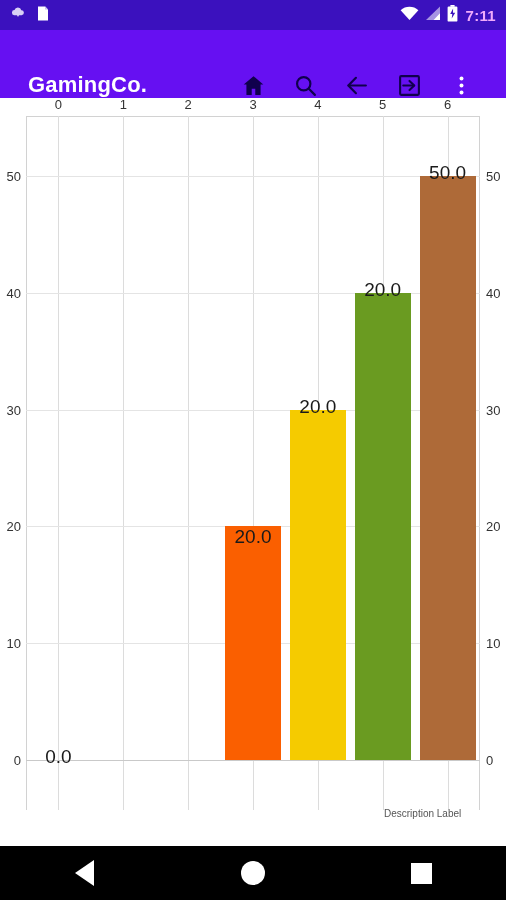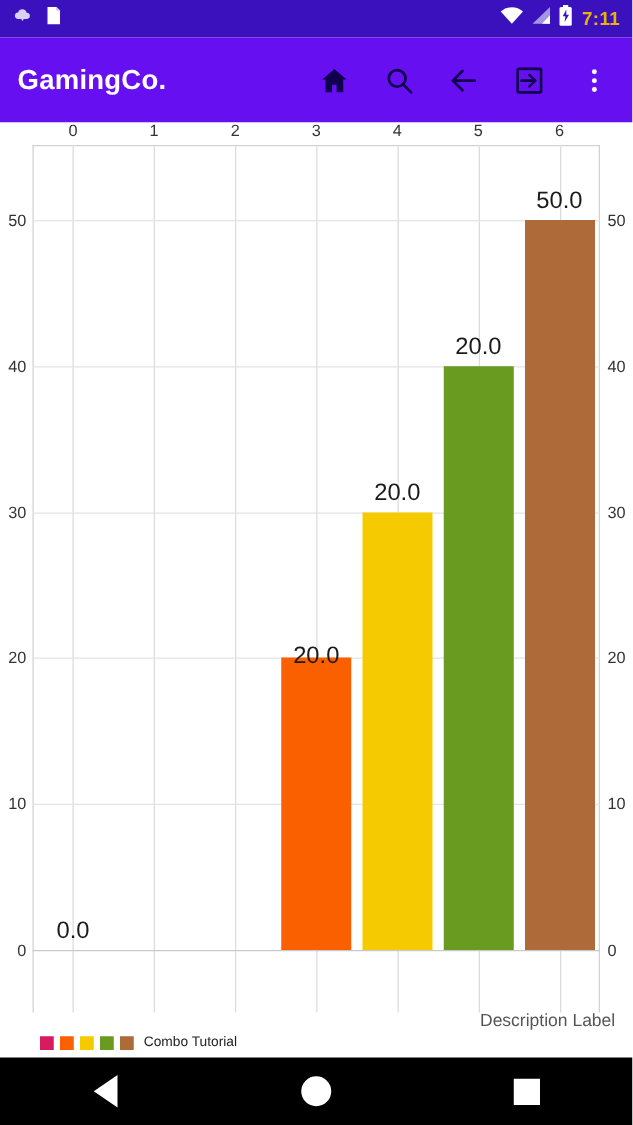--- a/index.html
+++ b/index.html
@@ -14,31 +14,31 @@
   
   .statusbar {
     position:absolute; top:0; left:0; width:506px; height:30px;
     background:#3B11BE;
     display:flex; align-items:center;
     padding:0 10px;
   }
   .sb-left { display:flex; align-items:center; gap:10px; }
   .sb-right { margin-left:auto; display:flex; align-items:center; gap:6px; }
   .sb-time {
-    color:#eab308; font-size:15px; font-weight:bold;
+    color:#f0abfc; font-size:15px; font-weight:bold;
     letter-spacing:0.3px; margin-left:2px;
   }
   .sb-ico { display:block; }
 
   
   .appbar {
     position:absolute; top:30px; left:0; width:506px; height:68px;
     background:#6610F2;
-    display:flex; align-items:center;
-    padding:0 14px;
+    display:flex; align-items:flex-end;
+    padding:0 28px;
   }
   .app-title {
     color:#ffffff; font-size:22px; font-weight:bold;
     letter-spacing:0.2px;
   }
   .appbar-actions {
     margin-left:auto; display:flex; align-items:center; gap:26px;
     padding-right:4px;
   }
   .ab-btn { display:flex; align-items:center; justify-content:center;
@@ -79,23 +79,24 @@
     font-size:13px; color:#333333;
   }
   .ytick-l { text-align:right; }
   .ytick-r { text-align:left; }
 
   .bar { position:absolute; }
   .bar-label {
     position:absolute; transform:translateX(-50%);
     font-size:19px; color:#1a1a1a;
     white-space:nowrap;
+    margin-top:12px;
   }
   .desc-label {
-    position:absolute; font-size:14px; color:#555555; white-space:nowrap;
+    position:absolute; font-size:10px; color:#555555; white-space:nowrap;
   }
 
   
   .legend {
     position:absolute; left:32px; bottom:6px;
     display:flex; align-items:center; gap:5px;
   }
   .legend-swatch { width:11px; height:11px; display:block; }
   .legend-text {
     font-size:11px; color:#222222; margin-left:3px; white-space:nowrap;
@@ -222,28 +223,20 @@
       <div class="bar" style="left: 199px; top: 410.4px; width: 56px; height: 233.6px; background: rgb(250, 95, 0);"></div>
       <div class="bar-label" style="left: 227px; top: 398px;">20.0</div>
       <div class="bar" style="left: 263.857px; top: 293.6px; width: 56px; height: 350.4px; background: rgb(245, 203, 0);"></div>
       <div class="bar-label" style="left: 291.857px; top: 267.6px;">20.0</div>
       <div class="bar" style="left: 328.714px; top: 176.8px; width: 56px; height: 467.2px; background: rgb(106, 155, 33);"></div>
       <div class="bar-label" style="left: 356.714px; top: 150.8px;">20.0</div>
       <div class="bar" style="left: 393.571px; top: 60px; width: 56px; height: 584px; background: rgb(174, 106, 56);"></div>
       <div class="bar-label" style="left: 421.571px; top: 34px;">50.0</div>
       <div class="desc-label" style="left: 358px; top: 692px;">Description Label</div>
     </div>
-  <div class="legend" id="legend">
-      <span class="legend-swatch" style="background: rgb(216, 27, 96);"></span>
-      <span class="legend-swatch" style="background: rgb(250, 95, 0);"></span>
-      <span class="legend-swatch" style="background: rgb(245, 203, 0);"></span>
-      <span class="legend-swatch" style="background: rgb(106, 155, 33);"></span>
-      <span class="legend-swatch" style="background: rgb(174, 106, 56);"></span>
-      <span class="legend-text">Combo Tutorial</span>
-    </div>
 <div class="xtick" style="left: 58.4286px; top: -1px;">0</div>
     <div class="xtick" style="left: 123.286px; top: -1px;">1</div>
     <div class="xtick" style="left: 188.143px; top: -1px;">2</div>
     <div class="xtick" style="left: 253px; top: -1px;">3</div>
     <div class="xtick" style="left: 317.857px; top: -1px;">4</div>
     <div class="xtick" style="left: 382.714px; top: -1px;">5</div>
     <div class="xtick" style="left: 447.571px; top: -1px;">6</div>
     <div class="ytick-l" style="left: 0px; width: 21px; top: 662px;">0</div>
     <div class="ytick-r" style="left: 486px; top: 662px;">0</div>
     <div class="ytick-l" style="left: 0px; width: 21px; top: 545.2px;">10</div>

